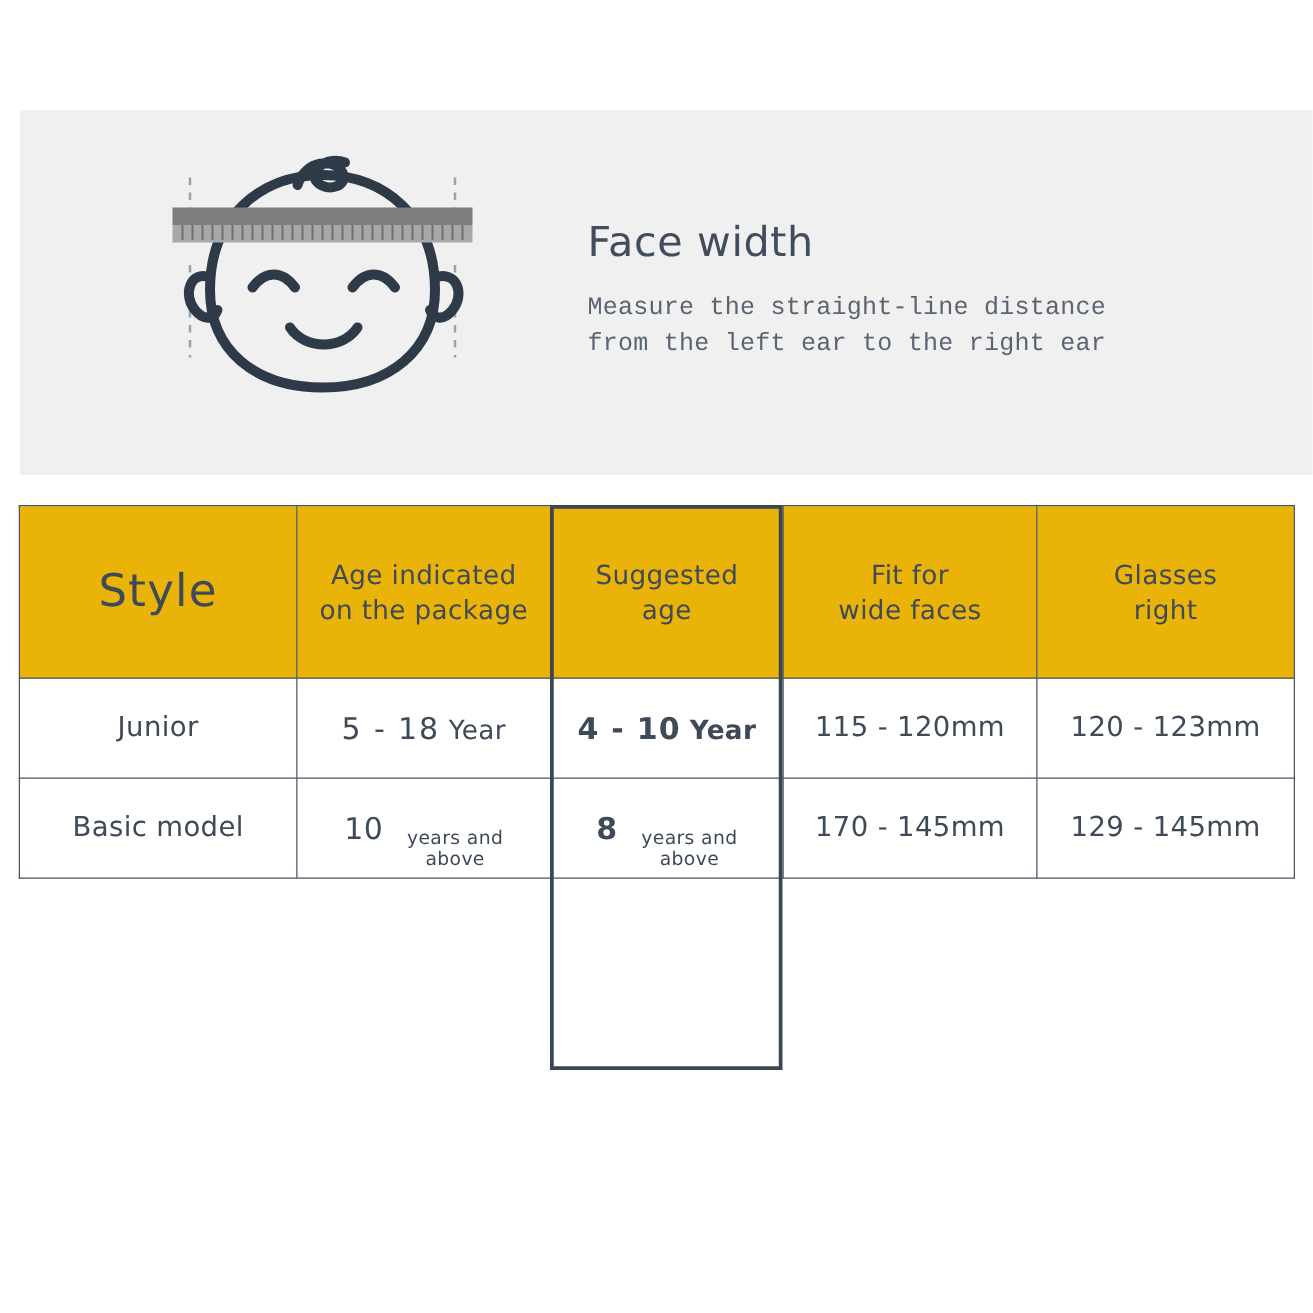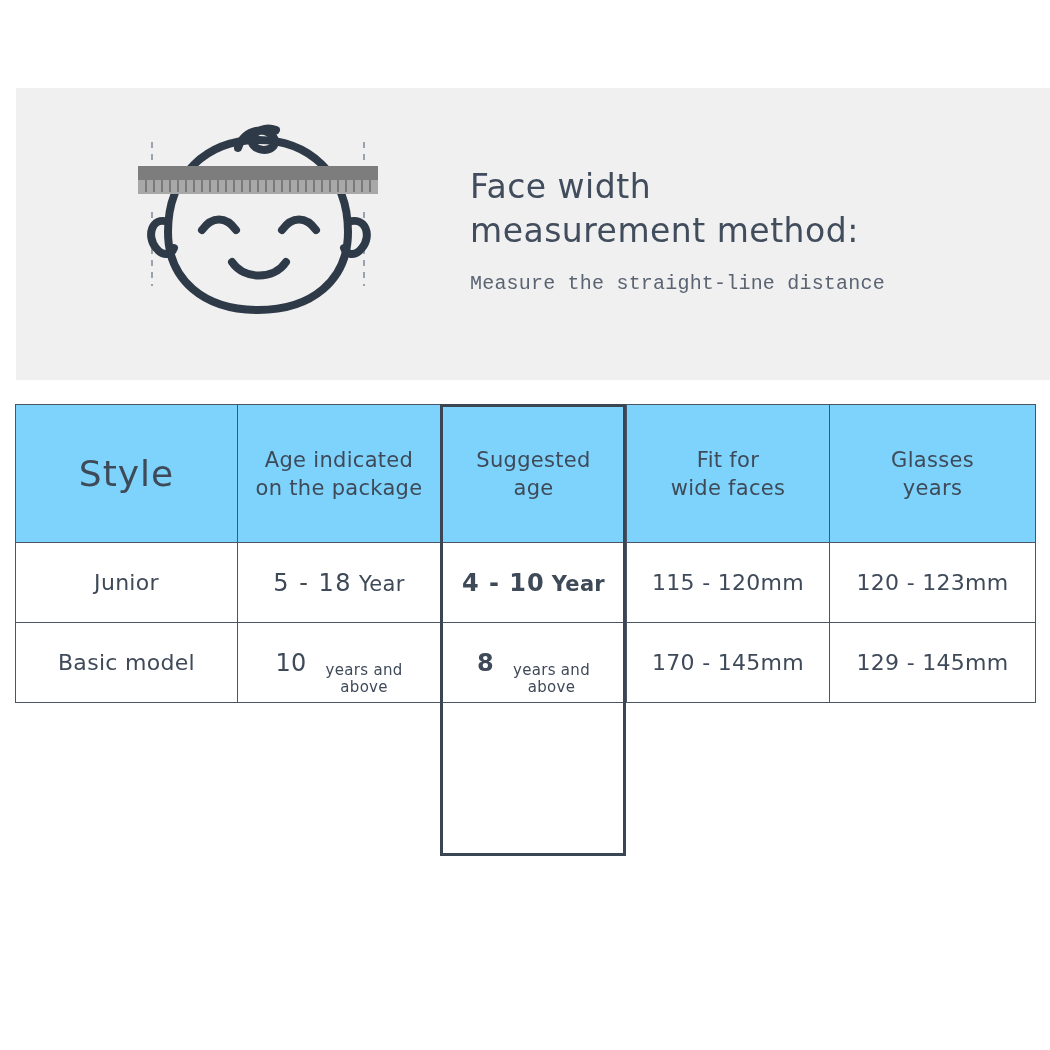--- a/index.html
+++ b/index.html
@@ -69,21 +69,21 @@
   table.size-table td, table.size-table th {
     border: 1px solid #4b5565;
     text-align: center;
     vertical-align: middle;
     font-weight: 400;
     color: #3f4a59;
     padding: 0;
   }
   thead th {
     height: 137px;
-    background: #7dd3fc;
+    background: #eab308;
     font-size: 21px;
     line-height: 28px;
     letter-spacing: 0.3px;
   }
   thead th.style-col {
     font-size: 36px;
     letter-spacing: 1px;
   }
   tbody td {
     height: 79px;
@@ -202,22 +202,22 @@
           <line x1="220" y1="76" x2="220" y2="88"></line>
         <line x1="228" y1="76" x2="228" y2="88"></line>
           <line x1="236" y1="76" x2="236" y2="88"></line>
         <line x1="244" y1="76" x2="244" y2="88"></line>
       </g>
     </svg>
   </div>
 
   <div class="header-text">
     <div class="header-title">Face width</div>
-    <div class="header-title">measurement method:</div>
     <div class="header-sub">Measure the straight-line distance</div>
+    <div class="header-sub" style="margin-top:0">from the left ear to the right ear</div>
   </div>
 </div>
 
 <div class="table-wrap">
   <table class="size-table">
     <colgroup>
       <col class="col-1">
         <col class="col-2">
         <col class="col-3">
         <col class="col-4">
@@ -233,21 +233,21 @@
         <th>
           <div>Suggested</div>
           <div>age</div>
         </th>
         <th>
           <div>Fit for</div>
           <div>wide faces</div>
         </th>
         <th>
           <div>Glasses</div>
-          <div>years</div>
+          <div>right</div>
         </th>
       </tr>
     </thead>
     <tbody>
 
 
 
       <tr>
         <td class="style-name">Junior</td>
         <td>

